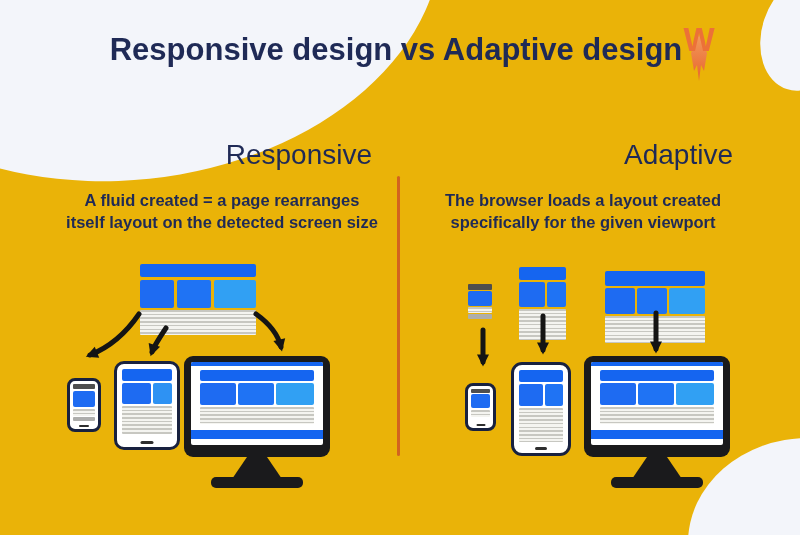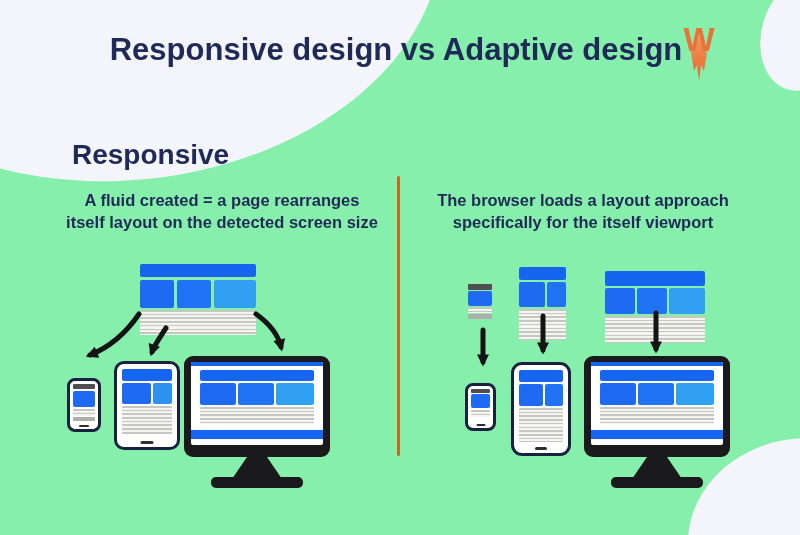--- a/index.html
+++ b/index.html
@@ -1,32 +1,32 @@
 <!DOCTYPE html>
 <html style="--navy: #1f2a56; --orange: #d2641f; --header-blue: #1565f0; --blue: #1e6bf2; --light-blue: #31a0f3; --blob: #f3f5fa;"><head>
 <meta charset="utf-8">
 <style>
   * { margin:0; padding:0; box-sizing:border-box; }
   html,body { background:#ffffff; font-family:"Liberation Sans", sans-serif; }
-  .canvas { position:relative; width:800px; height:535px; background:#86efac; overflow:hidden; }
+  .canvas { position:relative; width:800px; height:535px; background:#eab308; overflow:hidden; }
 
   
   .blob { position:absolute; background:var(--blob,#f3f5fa); border-radius:50%; }
   #blob-tl { left:-190px; top:-268px; width:632px; height:448px; transform:rotate(-6deg); }
   #blob-br { left:688px; top:438px; width:240px; height:210px; }
   #blob-tr { left:762px; top:-26px; width:86px; height:118px; transform:rotate(18deg); }
 
   
   .title { position:absolute; top:32px; left:0; width:792px; text-align:center;
            font-size:31px; font-weight:bold; color:var(--navy,#1f2a56); letter-spacing:0; }
   .logo { position:absolute; left:681px; top:21px; width:36px; height:64px; }
 
   
-  .col-heading { position:absolute; width:300px; text-align:left;
-                 font-size:28px; font-weight:bold; color:var(--navy,#1f2a56); }
+  .col-heading { position:absolute; width:300px; text-align:right;
+                 font-size:28px; font-weight:normal; color:var(--navy,#1f2a56); }
   #heading-responsive { left:72px;  top:139px; }
   #heading-adaptive   { left:433px; top:139px; }
   .col-desc { position:absolute; width:360px; text-align:center;
               font-size:16.5px; font-weight:bold; line-height:22px; color:var(--navy,#1f2a56); }
   #desc-responsive { left:42px;  top:189px; }
   #desc-adaptive   { left:403px; top:189px; }
   .col-desc span { display:block; }
 
   .divider { position:absolute; left:397px; top:176px; width:3px; height:280px;
              background:var(--orange,#d2641f); border-radius:2px; }
@@ -80,28 +80,29 @@
       <linearGradient id="flameGrad" x1="0" y1="0" x2="0" y2="1">
         <stop offset="0" stop-color="#f29a5c"></stop>
           <stop offset="1" stop-color="#e8642c"></stop>
       </linearGradient>
     </defs>
     <path d="M18,14 L26,32 L23,50 L20,44 L18,60 L16,44 L13,50 L10,32 Z" fill="url(#flameGrad)"></path>
     <text x="18" y="30" text-anchor="middle" font-size="33" font-weight="bold" fill="#ec7138" font-family="Liberation Sans, sans-serif">W</text>
   </svg>
 
   <h2 class="col-heading" id="heading-responsive">Responsive</h2>
+  <h2 class="col-heading" id="heading-adaptive">Adaptive</h2>
 
   <p class="col-desc" id="desc-responsive">
     <span>A fluid created = a page rearranges</span>
     <span>itself layout on the detected screen size</span>
   </p>
   <p class="col-desc" id="desc-adaptive">
-    <span>The browser loads a layout approach</span>
-    <span>specifically for the itself viewport</span>
+    <span>The browser loads a layout created</span>
+    <span>specifically for the given viewport</span>
   </p>
 
   <div class="divider"></div>
 
   <div class="wf" style="left:140px; top:264px; width:116px;">
     <div class="head" style="height:13px;"></div>
     <div class="row" style="height:28px;">
       <div class="bx b1" style="width:34px;"></div>
       <div class="bx b2" style="width:34px;"></div>
       <div class="bx b3" style="flex:1;"></div>

